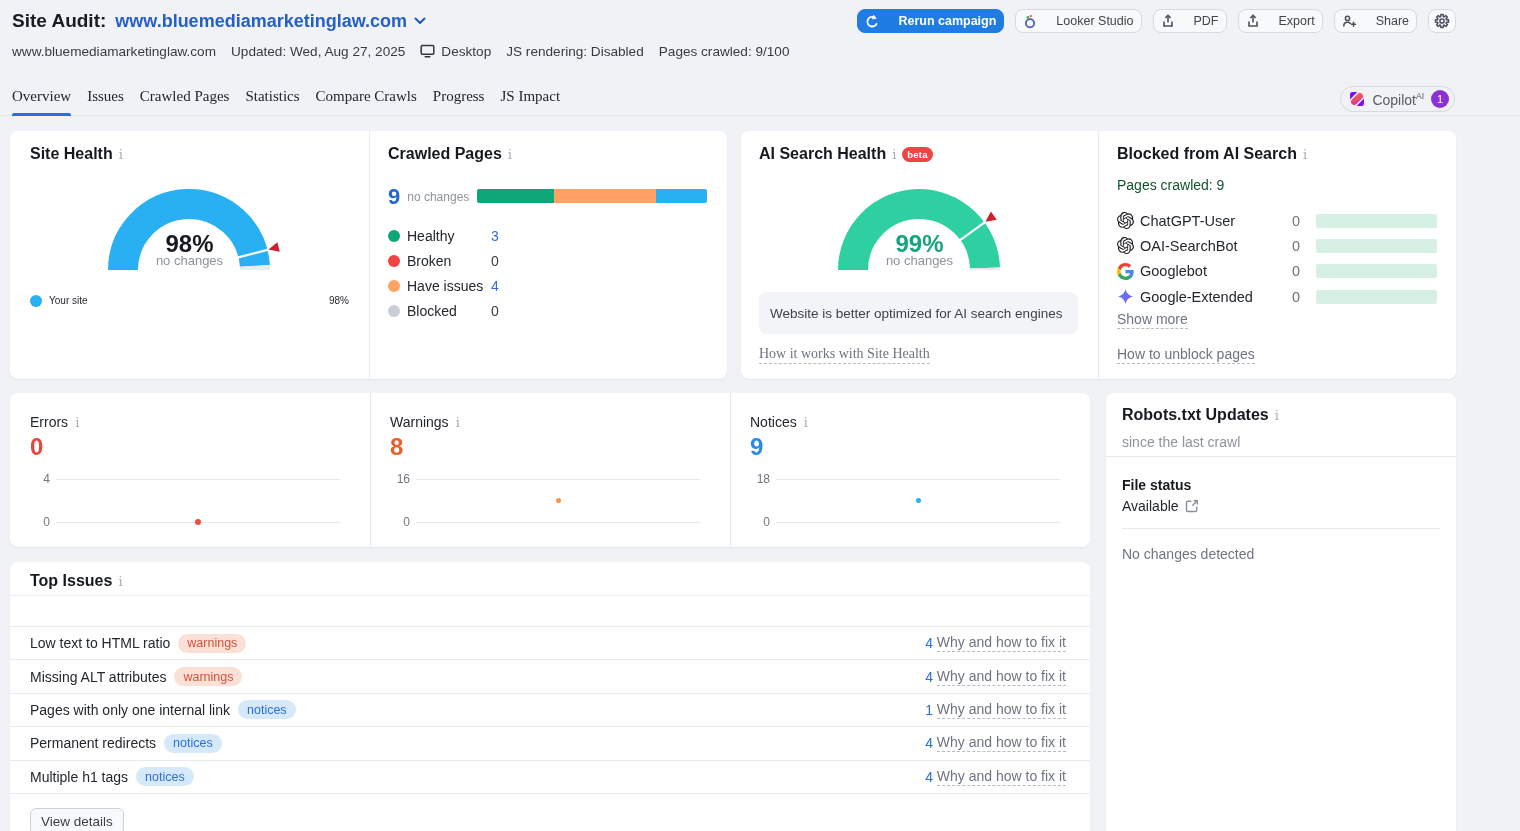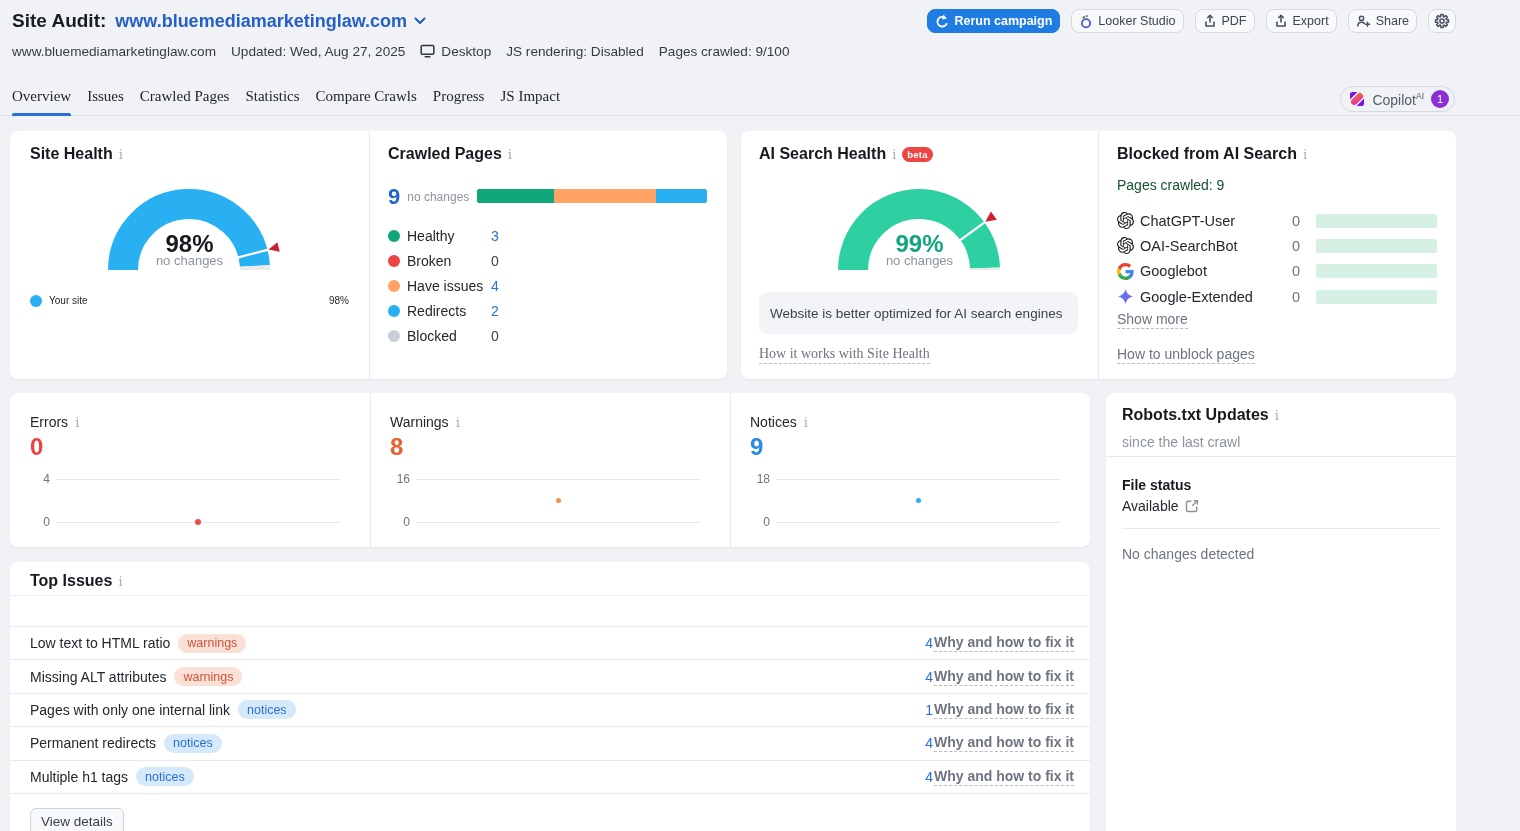--- a/index.html
+++ b/index.html
@@ -5,21 +5,21 @@
 * { margin:0; padding:0; box-sizing:border-box; }
 html,body { width:1520px; height:831px; overflow:hidden; }
 body { font-family:"Liberation Sans", sans-serif; background:#f0f2f6; color:#23272e; }
 .page { position:relative; width:1520px; height:831px; }
 
 
 .hdr1 { position:absolute; top:7px; left:12px; right:64px; height:28px; display:flex; align-items:center; }
 .hdr-title { font-size:19px; font-weight:700; color:#181c24; }
 .hdr-domain { font-size:18px; font-weight:700; color:#2560c9; margin-left:9px; display:flex; align-items:center; gap:7px; cursor:pointer; }
 .hdr-actions { margin-left:auto; display:flex; align-items:center; gap:11px; }
-.btn { display:inline-flex; align-items:center; gap:5px; height:24px; padding:0 7px; border-radius:8px; border:1px solid #d5d9e0; background:#f8f9fb; font-size:12.5px; color:#3f444d; font-weight:400; cursor:pointer; }
+.btn { display:inline-flex; align-items:center; gap:19px; height:24px; padding:0 7px; border-radius:8px; border:1px solid #d5d9e0; background:#f8f9fb; font-size:12.5px; color:#3f444d; font-weight:400; cursor:pointer; }
 .btn-primary { background:#1e7ce2; border-color:#1e7ce2; color:#fff; font-weight:700; }
 .btn-icononly { padding:0 5px; }
 .hdr2 { position:absolute; top:43px; left:12px; height:16px; display:flex; align-items:center; gap:15px; font-size:13.6px; color:#363b44; }
 .hdr2 .item { display:flex; align-items:center; gap:6px; white-space:nowrap; }
 
 
 .tabsrow { position:absolute; top:86px; left:0; right:0; height:30px; border-bottom:1px solid #e2e4ea; }
 .tabs { position:absolute; left:12px; top:0; display:flex; gap:16px; height:30px; }
 .tab { font-size:15px; color:#22262d; padding:2px 0 0 0; cursor:pointer; position:relative; height:28px;font-family:Liberation Serif, serif; }
 .tab.active { font-weight:500; }
@@ -106,21 +106,21 @@
 .ti-div { position:absolute; top:33px; left:0; right:0; height:1px; background:#eceef2; }
 .ti-head { position:absolute; top:41px; left:20px; right:16px; height:23px; font-size:13px; color:#565c68; }
 .ti-head .h-num { position:absolute; right:141px; top:3px; }
 .ti-head .h-about { position:absolute; right:0; top:3px; }
 .ti-rows { position:absolute; top:64px; left:0; right:0; border-top:1px solid #e8eaef; }
 .ti-row { position:relative; height:33.4px; border-bottom:1px solid #e8eaef; display:flex; align-items:center; padding-left:20px; font-size:14px; color:#23272e; }
 .badge { font-size:12.5px; font-weight:500; padding:2.5px 9px; border-radius:10px; margin-left:8px; }
 .badge.warnings { background:#fbe0d6; color:#d2533d; }
 .badge.notices { background:#d6e9fb; color:#2a6fd8; }
 .ti-row .r-num { position:absolute; right:157px; font-size:14px; }
-.ti-row .r-why { position:absolute; right:16px;font-weight:bold; }
+.ti-row .r-why { position:absolute; right:24px; }
 .viewbtn { position:absolute; top:246px; left:20px; height:27px; padding:0 10px; border-radius:6px; border:1px solid #cdd2da; background:#f8f9fb; font-size:13.5px; color:#3b404a; display:flex; align-items:center; cursor:pointer; }
 svg { display:block; }
 </style>
 </head>
 <body>
 
 <div class="page">
 
   <div class="hdr1">
     <span class="hdr-title">Site Audit:</span>
@@ -271,25 +271,20 @@
           </div>
           <div class="cp-row">
             <span class="dot" style="background:#ee4444;"></span>
             <span class="lbl">Broken</span>
             <span class="plainnum num">0</span>
           </div>
           <div class="cp-row">
             <span class="dot" style="background:#ffa263;"></span>
             <span class="lbl">Have issues</span>
             <a class="bluelink num">4</a>
-          </div>
-          <div class="cp-row">
-            <span class="dot" style="background:#29b0f2;"></span>
-            <span class="lbl">Redirects</span>
-            <a class="bluelink num">2</a>
           </div>
           <div class="cp-row">
             <span class="dot" style="background:#c9cdd6;"></span>
             <span class="lbl">Blocked</span>
             <span class="plainnum num">0</span>
           </div>
         </div>
       </div>
     </div>
 

